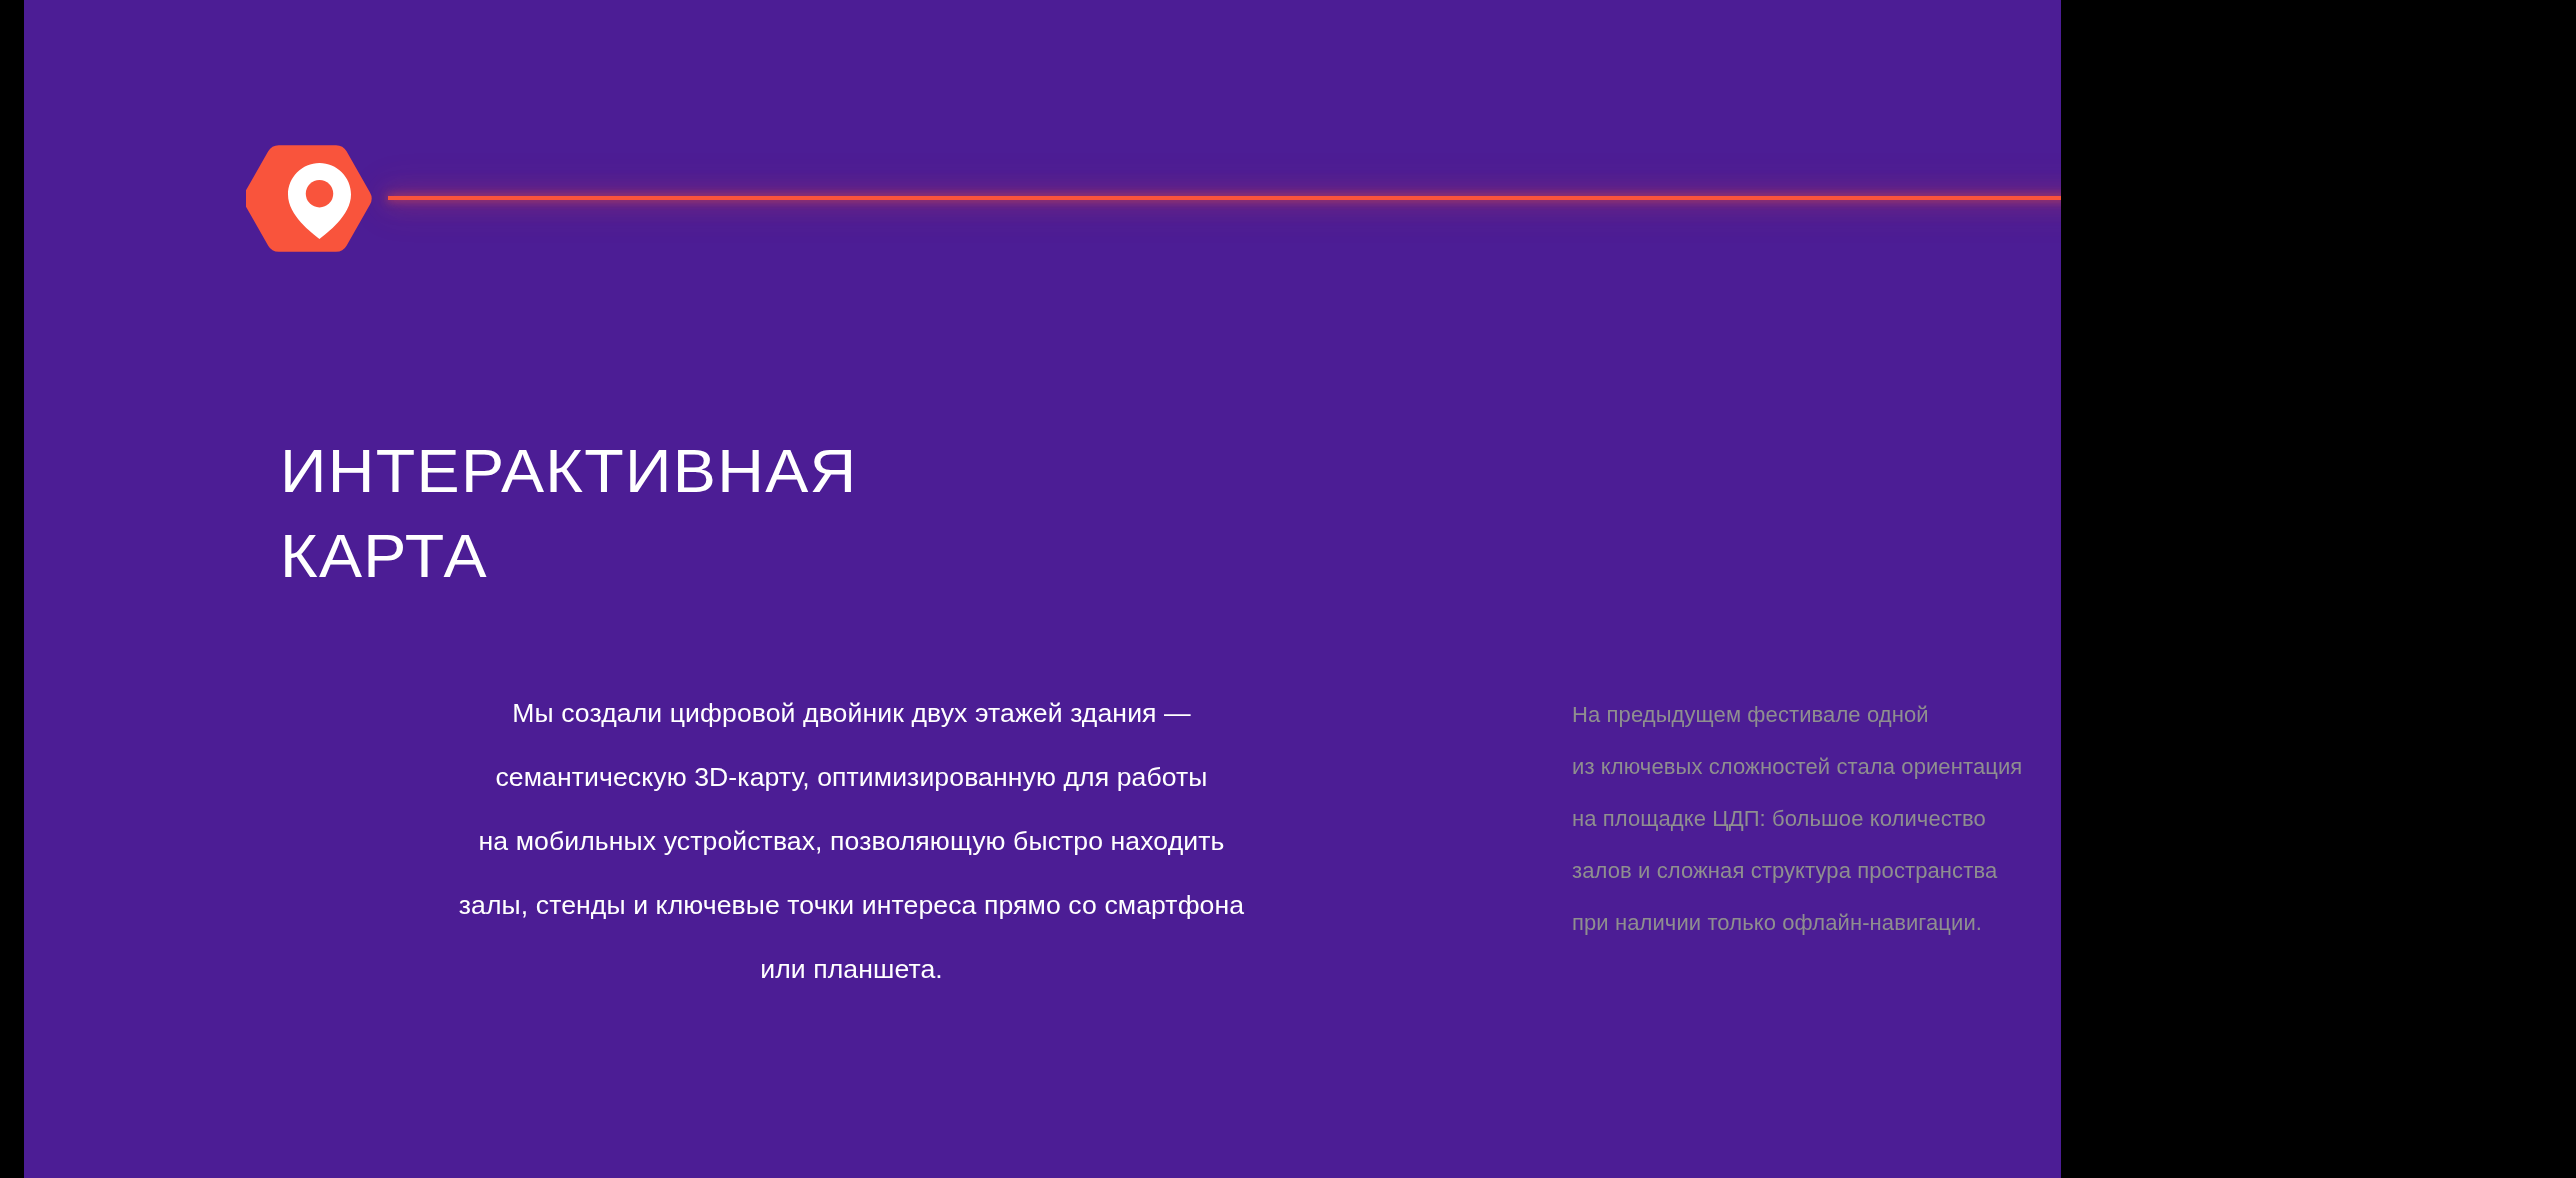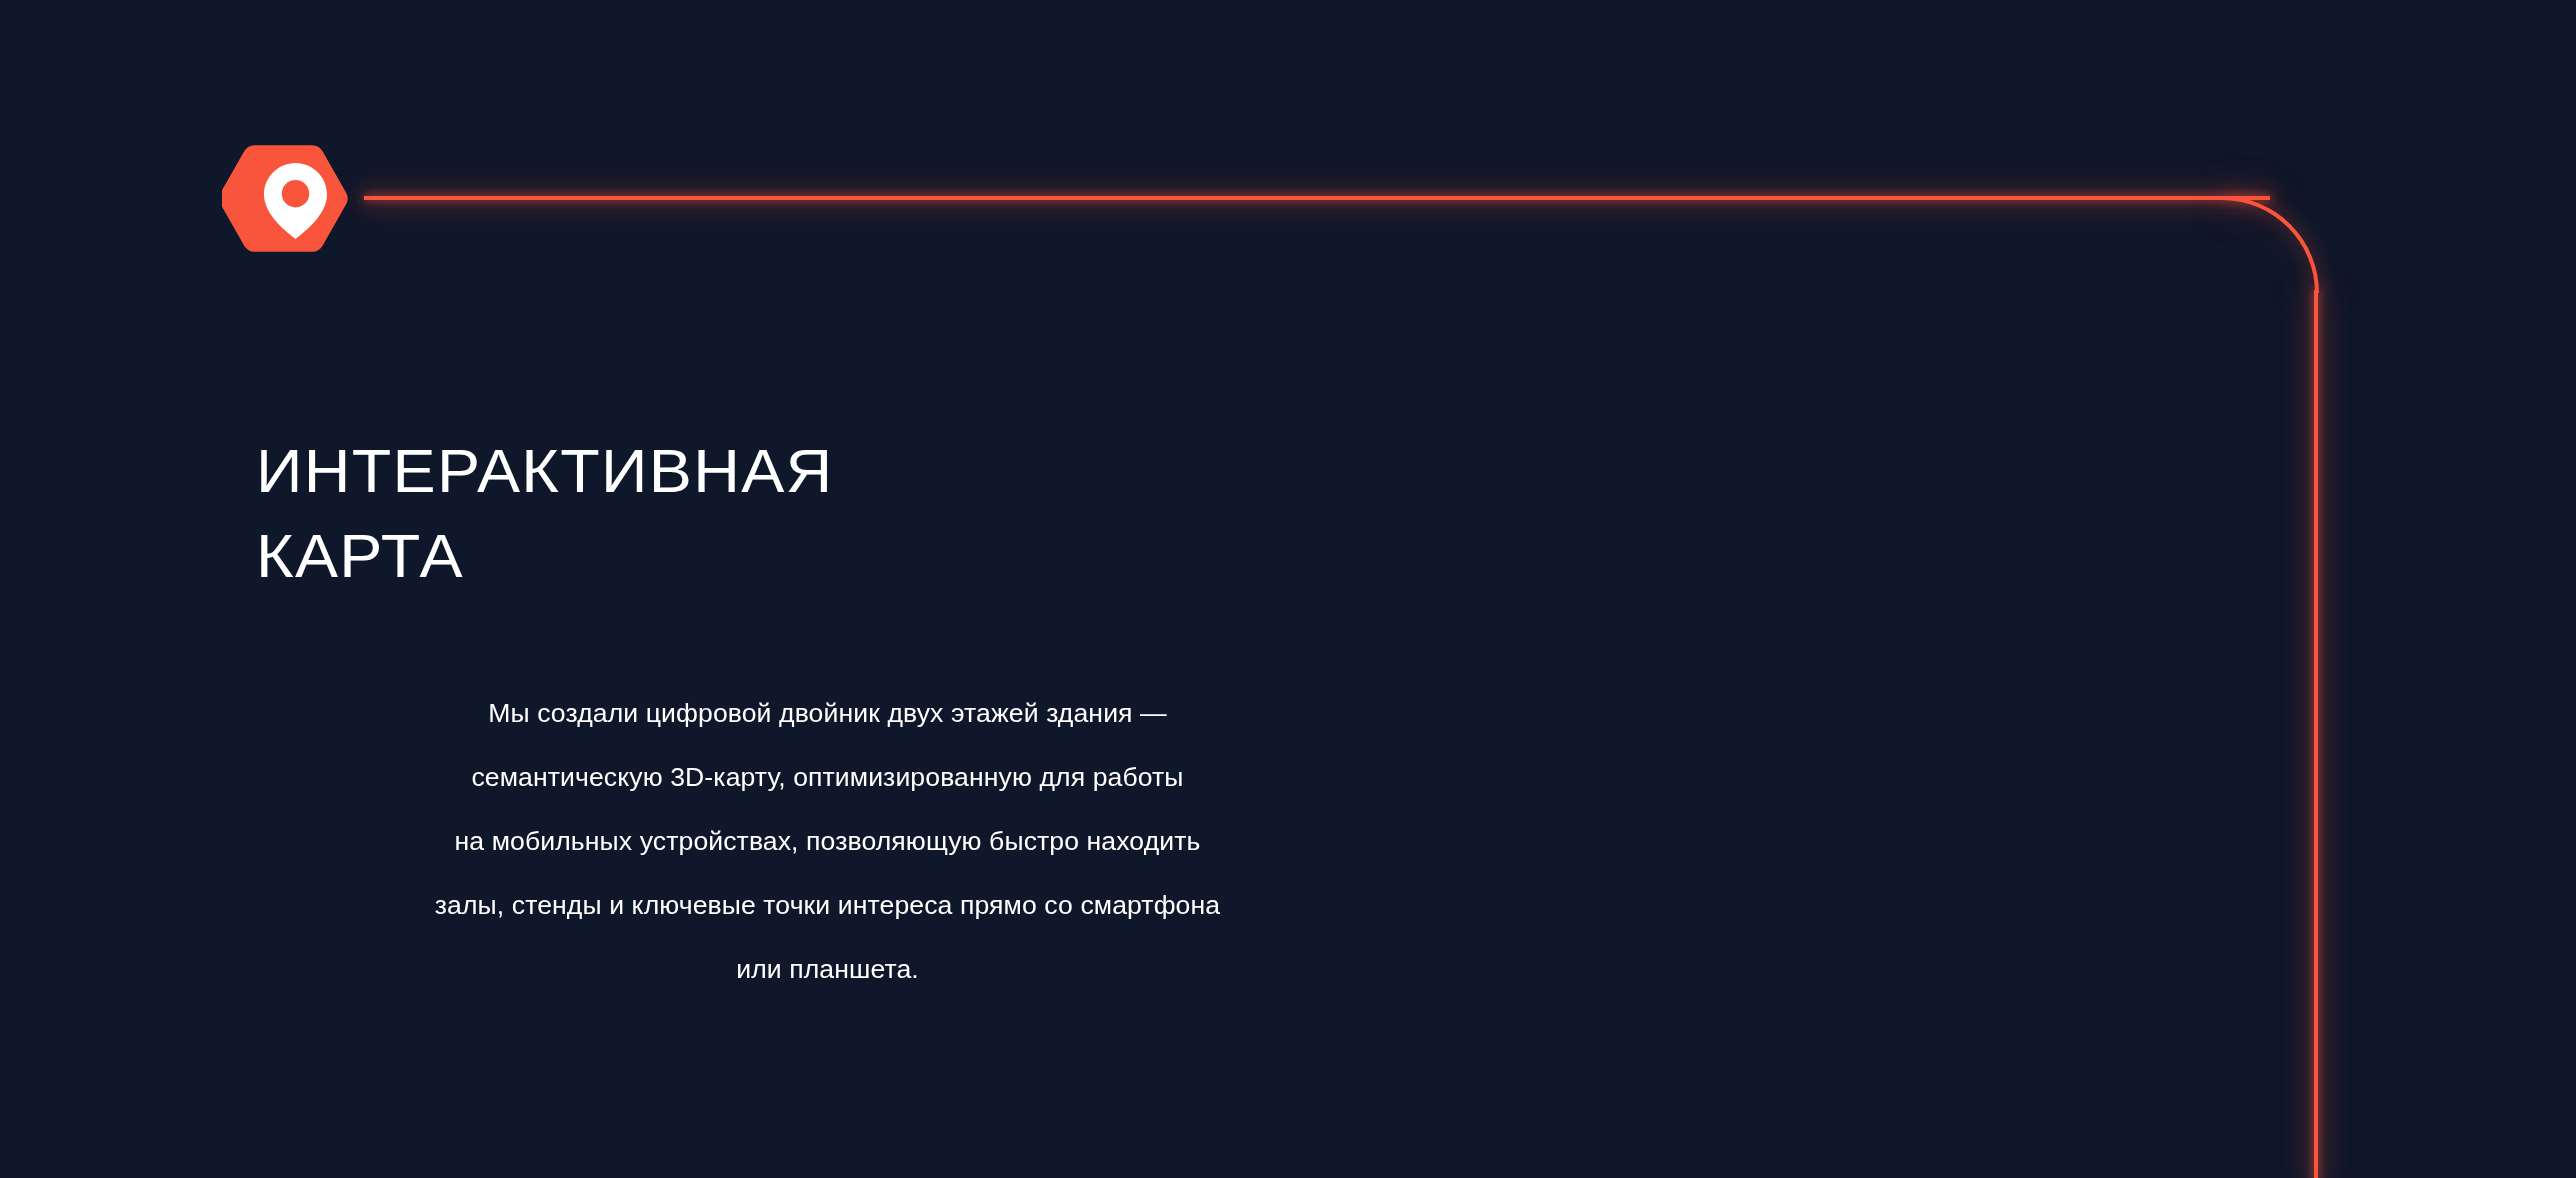--- a/index.html
+++ b/index.html
@@ -11,24 +11,25 @@
   body {
     width: 2576px;
     height: 1179px;
     overflow: hidden;
     font-family: "Liberation Sans", sans-serif;
     -webkit-font-smoothing: antialiased;
   }
 
   #slide {
     position: relative;
-    width: 2576px;
+    width: 2037px;
     height: 1179px;
-    background: #0f172a;
+    background: #4c1d95;
     overflow: hidden;
+    margin-left: 24px;
   }
 
   
   .connector {
     position: absolute;
     left: 0;
     top: 0;
     width: 2576px;
     height: 1179px;
     pointer-events: none;
@@ -173,15 +174,20 @@
 
   <h1 class="headline">ИНТЕРАКТИВНАЯ
 КАРТА</h1>
 
   <p class="body-main">Мы создали цифровой двойник двух этажей здания —
 семантическую 3D-карту, оптимизированную для работы
 на мобильных устройствах, позволяющую быстро находить
 залы, стенды и ключевые точки интереса прямо со смартфона
 или планшета.</p>
 
+  <p class="body-aside">На предыдущем фестивале одной
+из ключевых сложностей стала ориентация
+на площадке ЦДП: большое количество
+залов и сложная структура пространства
+при наличии только офлайн-навигации.</p>
 
 </div>
 
 
 </body></html>

